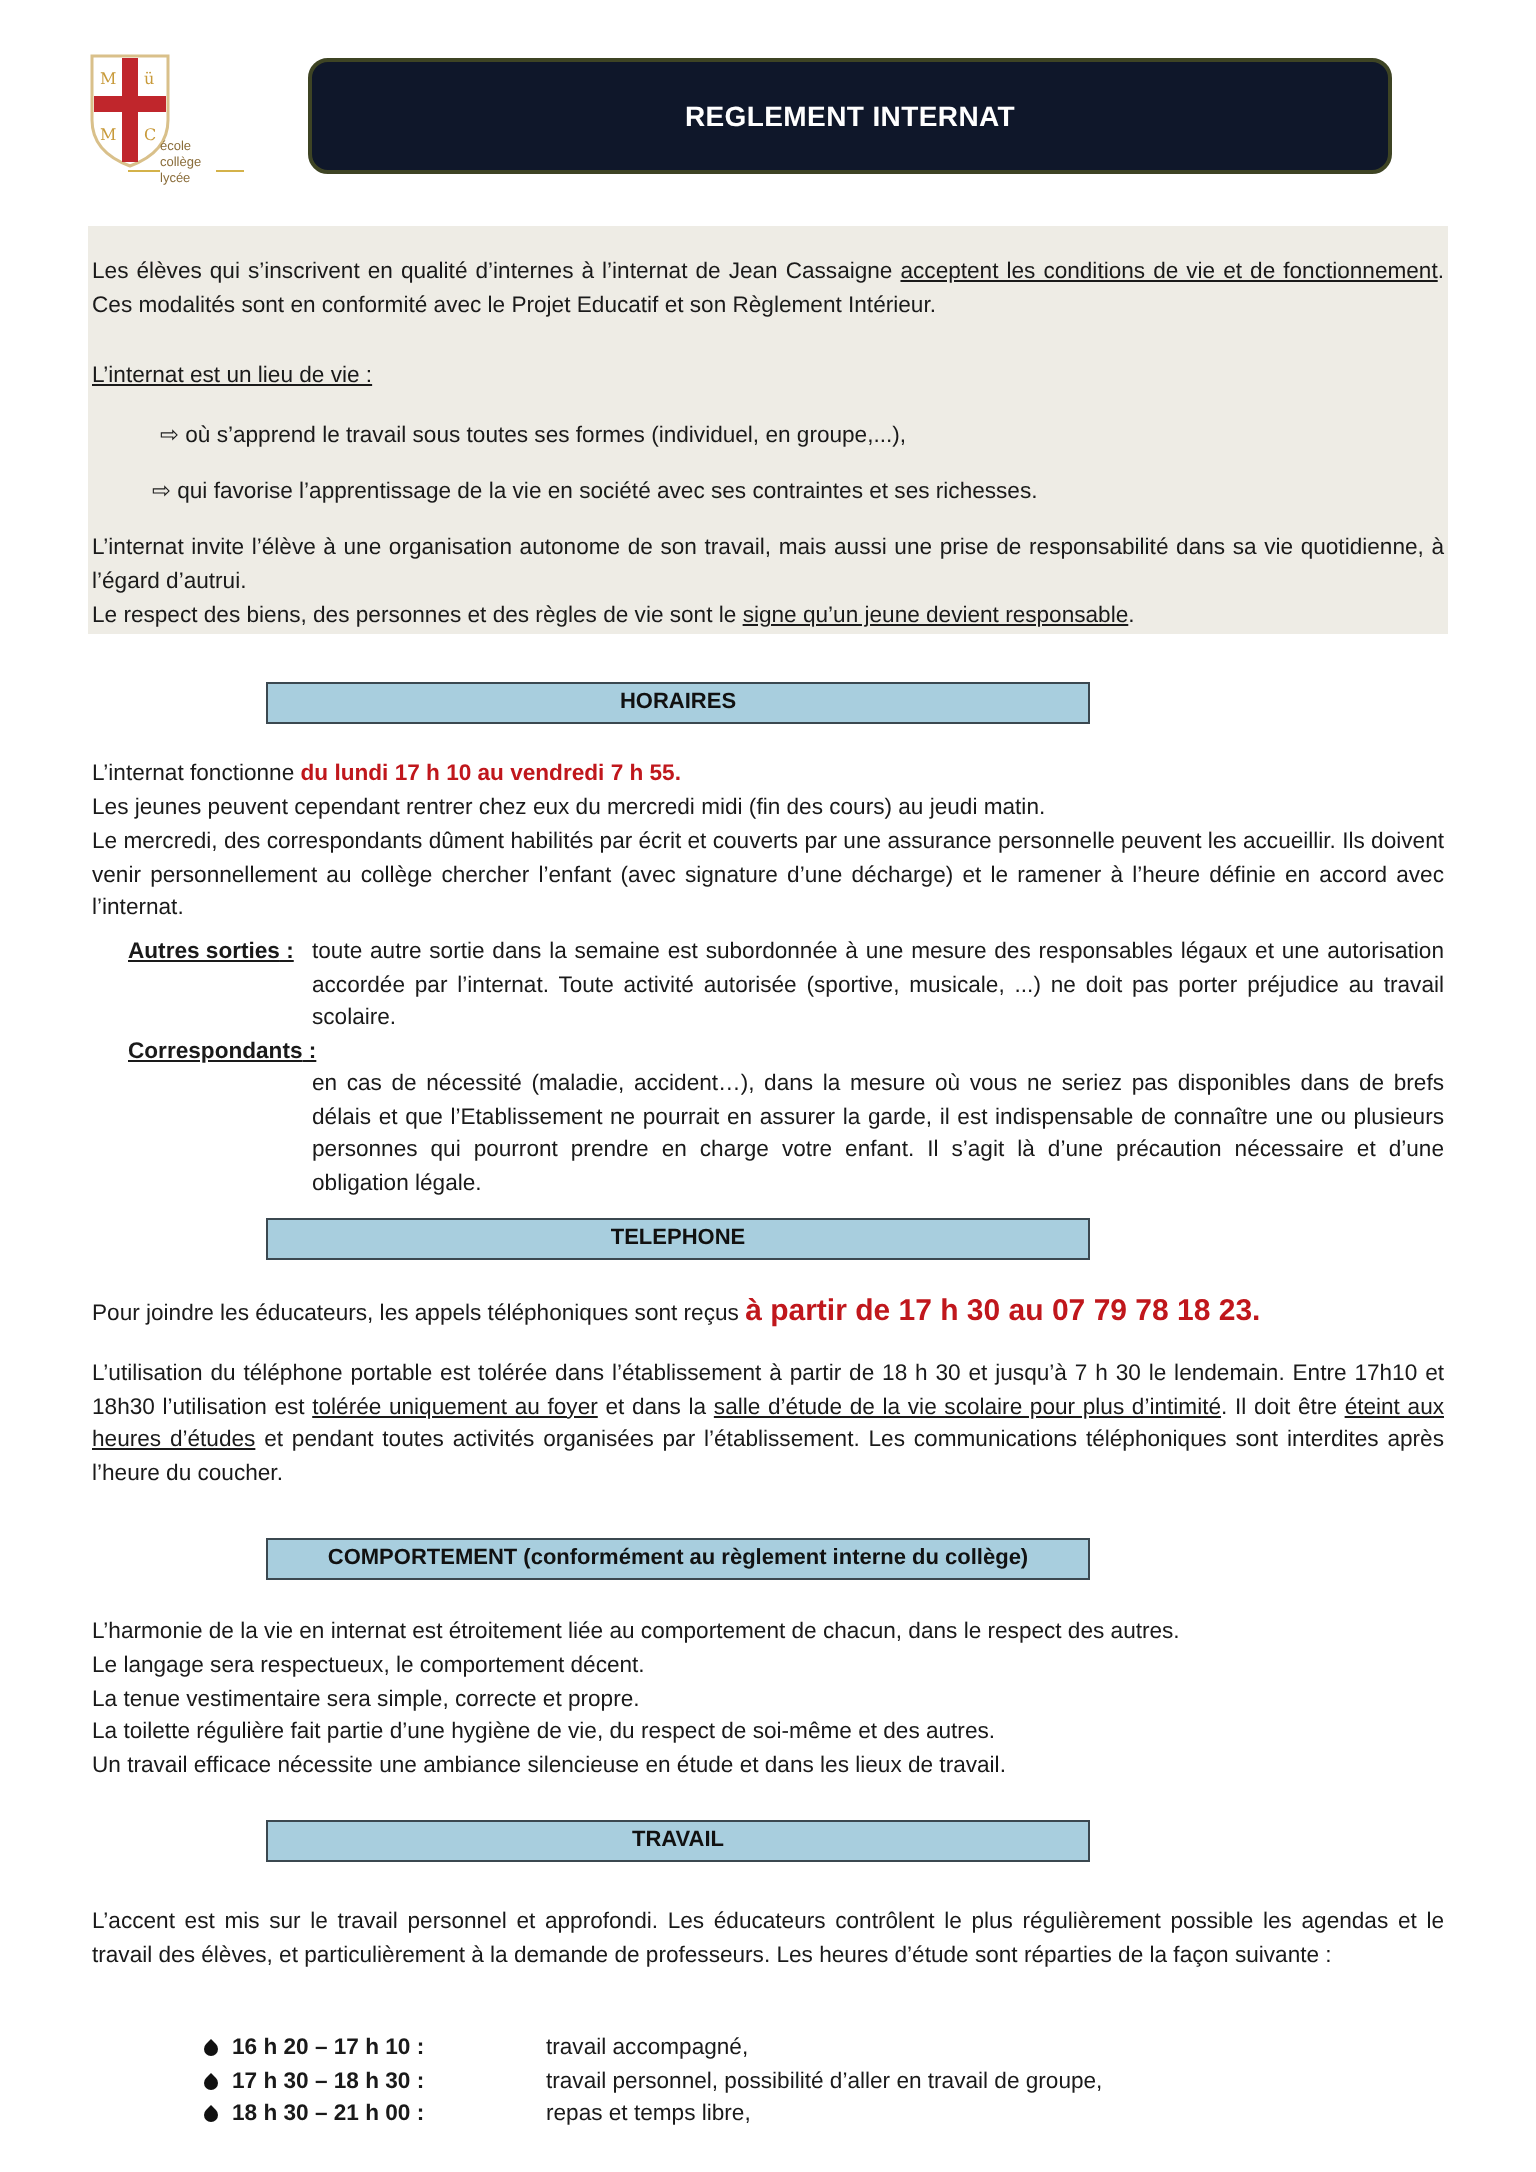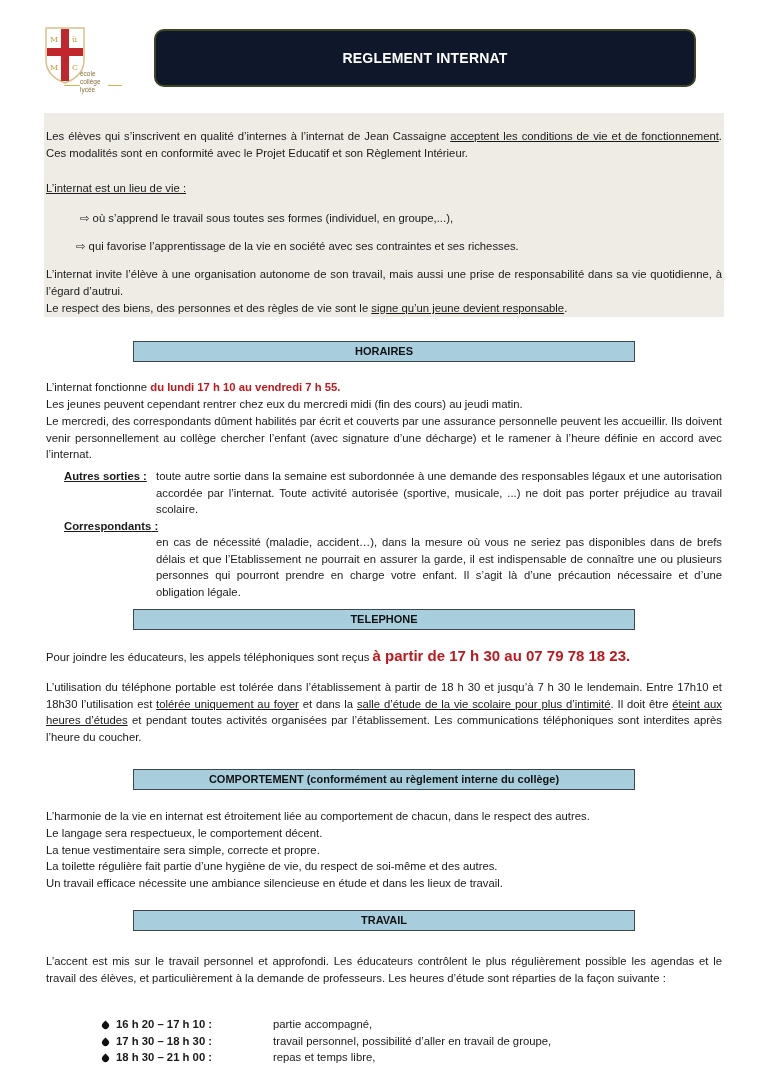--- a/index.html
+++ b/index.html
@@ -23,21 +23,21 @@
   
   .intro {
     left: 44px; top: 113px; width: 680px; height: 204px; background: #eeece5;
   }
   .p { position: absolute; left: 46px; width: 676px; text-align: justify; }
   .u { text-decoration: underline; }
   .red { color: #c0171c; font-weight: bold; }
   .arrow-line { position: absolute; white-space: nowrap; }
   
   .sec {
-    position: absolute; left: 133px; width: 502px; height: 21px;
+    position: absolute; left: 133px; width: 412px; height: 21px;
     background: #a8cede; border: 1px solid #3b4850; box-sizing: border-box;
     display: flex; align-items: center; justify-content: center;
     font-weight: bold; font-size: 11px; color: #111;
   }
   .def-label { position: absolute; left: 64px; font-weight: bold; text-decoration: underline; }
   .def-colon { font-weight: bold; text-decoration: none; }
   .def-body { position: absolute; left: 156px; width: 566px; text-align: justify; }
   .sched-row { position: absolute; left: 100px; white-space: nowrap; }
   .sched-bullet { display: inline-block; width: 16px; }
   .sched-time { display: inline-block; width: 157px; font-weight: bold; }
@@ -96,21 +96,21 @@
 
 <div class="plain-line" style="top:379px;">
   <span>L’internat fonctionne </span><span class="red">du lundi 17 h 10 au vendredi 7 h 55.</span>
 </div>
 <div class="plain-line" style="top:396px;">Les jeunes peuvent cependant rentrer chez eux du mercredi midi (fin des cours) au jeudi matin.</div>
 <div class="p" style="top:413px;">Le mercredi, des correspondants dûment habilités par écrit et couverts par une assurance personnelle peuvent les accueillir. Ils doivent venir personnellement au collège chercher l’enfant (avec signature d’une décharge) et le ramener à l’heure définie en accord avec l’internat.</div>
 
 <div class="def-label" style="top:468px;">
   <span>Autres sorties</span><span class="def-colon"> :</span>
 </div>
-<div class="def-body" style="top:468px;">toute autre sortie dans la semaine est subordonnée à une demande des responsables légaux et une autorisation accordée par l’internat. Toute activité autorisée (sportive, musicale, ...) ne doit pas porter préjudice au travail scolaire.</div>
+<div class="def-body" style="top:468px;">toute autre sortie dans la semaine est subordonnée à une mesure des responsables légaux et une autorisation accordée par l’internat. Toute activité autorisée (sportive, musicale, ...) ne doit pas porter préjudice au travail scolaire.</div>
 
 <div class="def-label" style="top:518px;">
   <span>Correspondants</span><span class="def-colon"> :</span>
 </div>
 <div class="def-body" style="top:518px;margin-top:16px;">en cas de nécessité (maladie, accident…), dans la mesure où vous ne seriez pas disponibles dans de brefs délais et que l’Etablissement ne pourrait en assurer la garde, il est indispensable de connaître une ou plusieurs personnes qui pourront prendre en charge votre enfant. Il s’agit là d’une précaution nécessaire et d’une obligation légale.</div>
 
 <div class="sec" style="top:609px;">
   <span>TELEPHONE</span>
 </div>
 
@@ -132,21 +132,21 @@
 <div class="plain-line" style="top:858px;">La toilette régulière fait partie d’une hygiène de vie, du respect de soi-même et des autres.</div>
 <div class="plain-line" style="top:875px;">Un travail efficace nécessite une ambiance silencieuse en étude et dans les lieux de travail.</div>
 
 <div class="sec" style="top:910px;">
   <span>TRAVAIL</span>
 </div>
 
 <div class="p" style="top:953px;">L’accent est mis sur le travail personnel et approfondi. Les éducateurs contrôlent le plus régulièrement possible les agendas et le travail des élèves, et particulièrement à la demande de professeurs. Les heures d’étude sont réparties de la façon suivante :</div>
 
 <div class="sched-row" style="top:1016px;">
-  <span class="sched-bullet">💧</span><span class="sched-time">16 h 20 – 17 h 10 :</span><span>partie accompagné,</span>
+  <span class="sched-bullet">💧</span><span class="sched-time">16 h 20 – 17 h 10 :</span><span>travail accompagné,</span>
 </div>
 <div class="sched-row" style="top:1033px;">
   <span class="sched-bullet">💧</span><span class="sched-time">17 h 30 – 18 h 30 :</span><span>travail personnel, possibilité d’aller en travail de groupe,</span>
 </div>
 <div class="sched-row" style="top:1049px;">
   <span class="sched-bullet">💧</span><span class="sched-time">18 h 30 – 21 h 00 :</span><span>repas et temps libre,</span>
 </div>
 
 <style>
   

